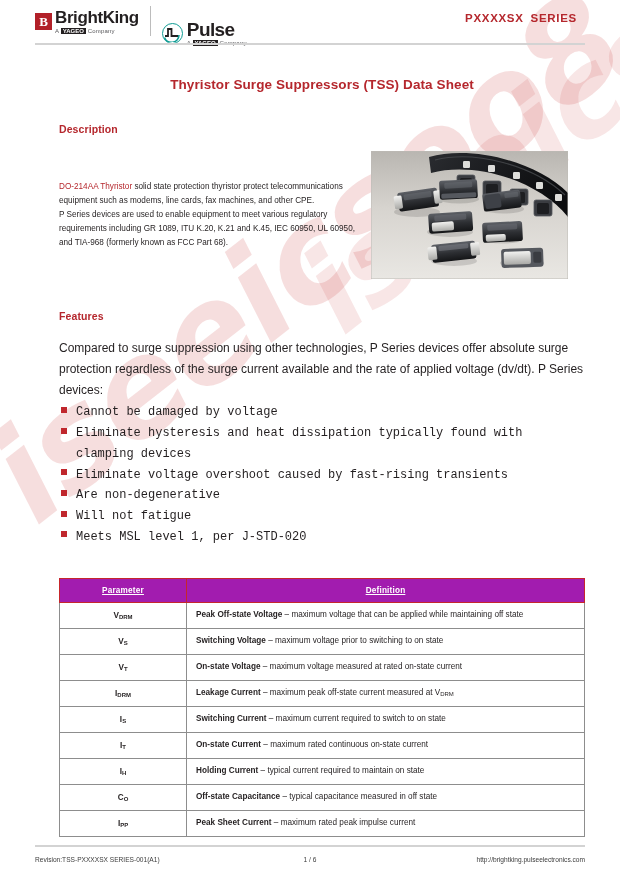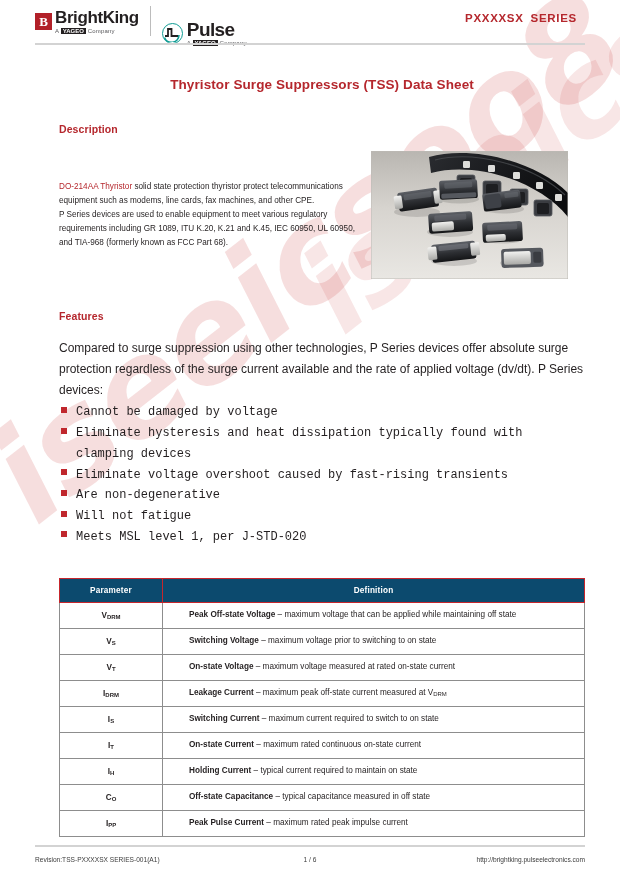--- a/index.html
+++ b/index.html
@@ -264,43 +264,44 @@
 
   
   #electrical-section { margin-top: 30px; }
   #param-table {
     border-collapse: collapse;
     width: 100%;
     margin-top: 16px;
     table-layout: fixed;
   }
   #param-table th {
-    background: #0c4a6e;
+    background: #a21caf;
     color: #ffffff;
     font-size: 8.2px;
     font-weight: bold;
-    padding: 7px 1px;
+    padding: 7px 13px;
     text-align: center;
     border: 1px solid #c6262c;
     letter-spacing: 0.2px;
+    text-decoration: underline;
   }
   #param-table th.col-param { width: 100px; }
   #param-table td {
     border: 1px solid #8d8d8d;
     font-size: 8.2px;
     padding: 7px 0;
     height: 11px;
   }
   #param-table td.sym {
     text-align: center;
     font-weight: bold;
     color: #231f20;
   }
   #param-table td.def {
-    padding-left: 26px;
+    padding-left: 9px;
     padding-right: 6px;
     color: #231f20;
     line-height: 1.2;
   }
   #param-table td.def b { font-weight: bold; }
   sub {
     font-size: 0.73em;
     vertical-align: baseline;
     position: relative;
     bottom: -0.22em;
@@ -543,21 +544,21 @@
           <tr>
             <td class="sym"><span>I</span><sub>H</sub></td>
             <td class="def"><b>Holding Current</b><span> – typical current required to maintain on state</span></td>
           </tr>
           <tr>
             <td class="sym"><span>C</span><sub>O</sub></td>
             <td class="def"><b>Off-state Capacitance</b><span> – typical capacitance measured in off state</span></td>
           </tr>
           <tr>
             <td class="sym"><span>I</span><sub>PP</sub></td>
-            <td class="def"><b>Peak Pulse Current</b><span> – maximum rated peak impulse current</span></td>
+            <td class="def"><b>Peak Sheet Current</b><span> – maximum rated peak impulse current</span></td>
           </tr>
         </tbody>
       </table>
     </div>
 
   </div>
 
   <div id="page-footer">
     <div id="footer-rule"></div>
     <div id="footer-row">

